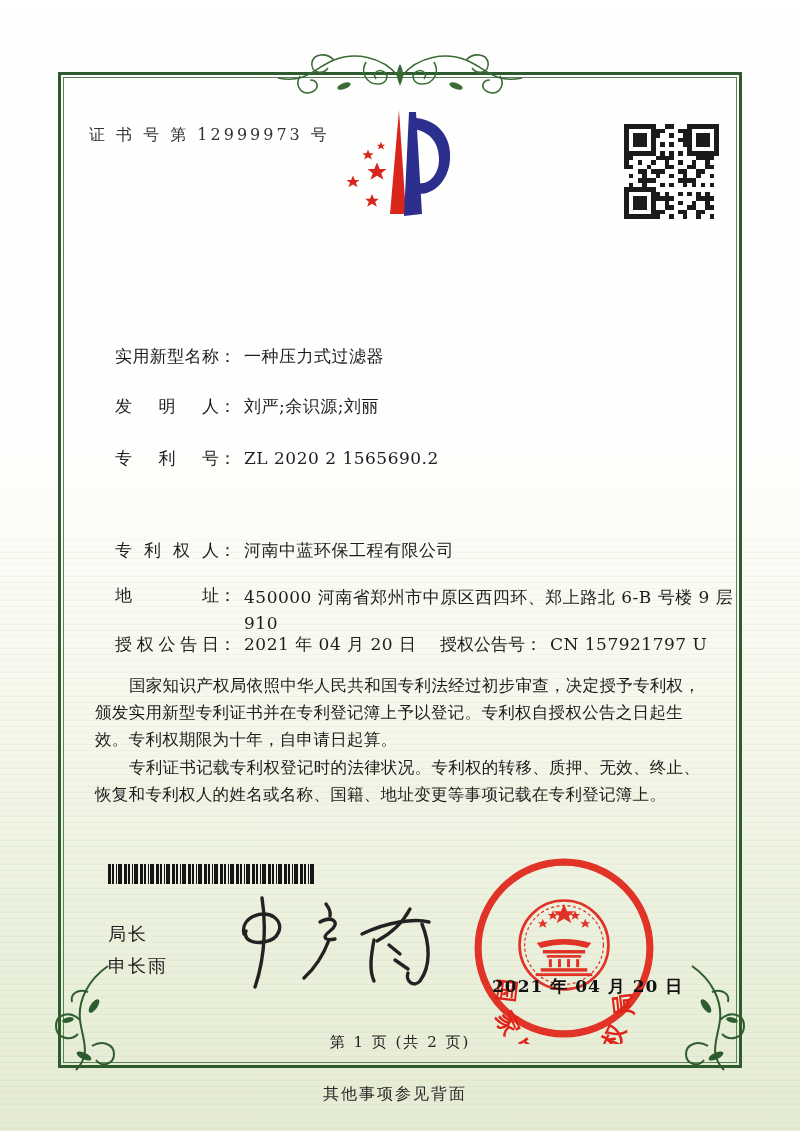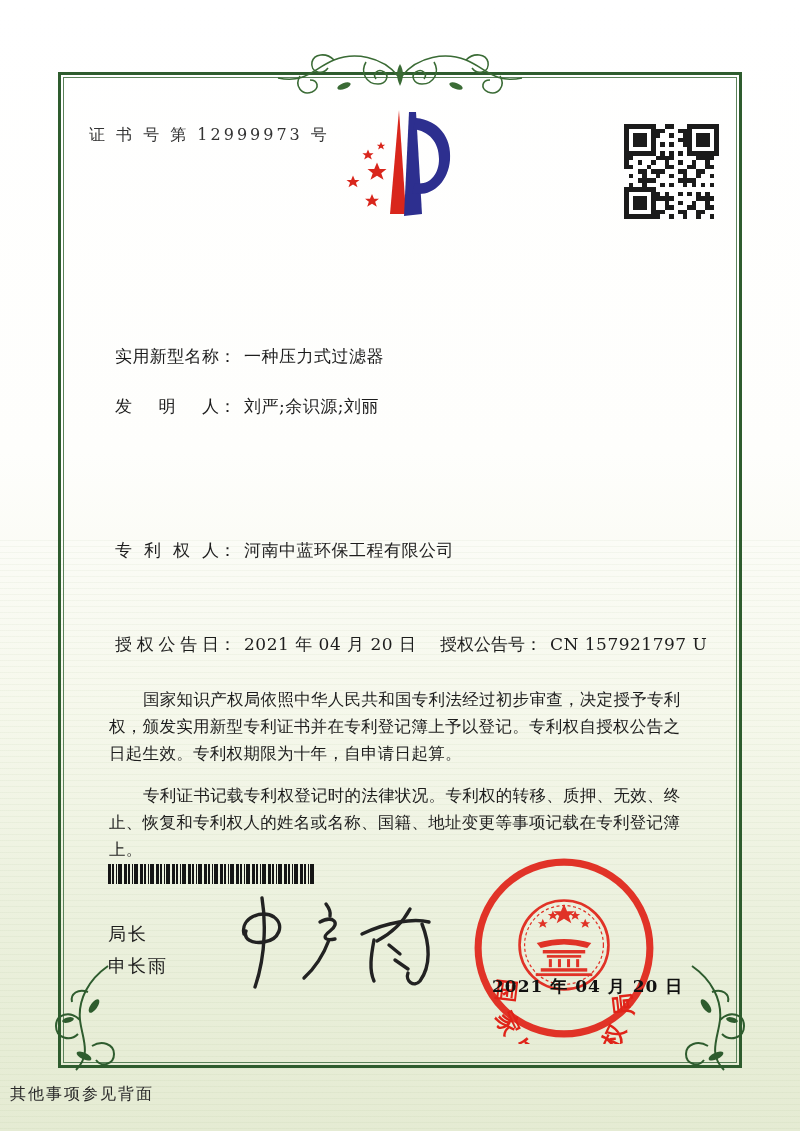--- a/index.html
+++ b/index.html
@@ -18,31 +18,31 @@
   .qr div{background:transparent;}
   .qr div.on{background:#1b1b1b;}
   .title{position:absolute;left:0;right:0;top:245px;text-align:center;font-size:42px;font-weight:700;
     letter-spacing:9px;color:#111;}
   .row{position:absolute;left:95px;font-size:17px;color:#1d1d1d;white-space:nowrap;margin-left:20px;}
   .lab{display:inline-block;width:104px;text-align:justify;text-align-last:justify;}
   .col{display:inline-block;margin-right:8px;}
   .val{letter-spacing:0.5px;}
   .addr-val{display:inline-block;width:505px;white-space:normal;vertical-align:top;line-height:1.55;}
   .paras{position:absolute;left:95px;top:672px;width:612px;font-size:16.5px;line-height:1.65;color:#1c1c1c;}
-  .paras p{margin:14px;text-indent:34px;letter-spacing:0.3px;}
+  .paras p{margin:0;text-indent:34px;letter-spacing:0.3px;}
   .barcode{position:absolute;left:108px;top:864px;height:20px;white-space:nowrap;font-size:0;}
   .barcode i{display:inline-block;height:100%;background:#151515;}
   .officer{position:absolute;left:108px;font-size:18px;color:#1c1c1c;letter-spacing:2px;}
   .sig{position:absolute;left:222px;top:882px;}
   .seal{position:absolute;left:468px;top:852px;z-index:2;}
   .seal-date{position:absolute;left:492px;top:975px;z-index:3;font-size:17px;font-weight:600;
     color:#111;letter-spacing:1px;}
   .page-no{position:absolute;left:58px;right:58px;top:1033px;text-align:center;font-size:15px;
     color:#222;letter-spacing:2px;}
-  .back-note{position:absolute;left:10px;right:20px;top:1084px;font-size:16px;
+  .back-note{position:absolute;left:10px;right:20px;top:1084px;text-align:center;font-size:16px;
     color:#2a2a2a;letter-spacing:2px;}
 </style>
 </head>
 <body>
 
 <div class="page">
 
   <div class="texture"></div>
 
   <div class="frame">
@@ -558,22 +558,28 @@
       <div></div>
     </div>
 
 
   <div class="row" style="top:345px">
     <span class="lab">实用新型名称</span><span class="col">：</span><span class="val">一种压力式过滤器</span>
   </div>
   <div class="row" style="top:395px">
     <span class="lab">发明人</span><span class="col">：</span><span class="val">刘严;余识源;刘丽</span>
   </div>
+  <div class="row" style="top:447px">
+    <span class="lab">专利号</span><span class="col">：</span><span class="val">ZL 2020 2 1565690.2</span>
+  </div>
   <div class="row" style="top:539px">
     <span class="lab">专利权人</span><span class="col">：</span><span class="val">河南中蓝环保工程有限公司</span>
+  </div>
+  <div class="row" style="top:584px">
+    <span class="lab">地址</span><span class="col">：</span><span class="val addr-val">450000 河南省郑州市中原区西四环、郑上路北 6-B 号楼 9 层 910</span>
   </div>
   <div class="row" style="top:633px">
     <span class="lab">授权公告日</span><span class="col">：</span><span class="val">2021 年 04 月 20 日</span>
   </div>
   <div class="row" style="top:633px;left:420px">
     <span>授权公告号</span><span class="col">：</span><span class="val">CN 157921797 U</span>
   </div>
 
   <div class="paras">
     <p>国家知识产权局依照中华人民共和国专利法经过初步审查，决定授予专利权，颁发实用新型专利证书并在专利登记簿上予以登记。专利权自授权公告之日起生效。专利权期限为十年，自申请日起算。</p>
@@ -626,15 +632,16 @@
         <rect x="89" y="106" width="3" height="8"></rect>
         <rect x="98" y="106" width="3" height="8"></rect>
         <rect x="107" y="106" width="3" height="8"></rect>
         <rect x="72" y="115" width="46" height="3.4"></rect>
         <rect x="67" y="120" width="56" height="2.8"></rect>
       </g>
     </g>
   </svg>
   <div class="seal-date">2021 年 04 月 20 日</div>
 
+  <div class="page-no">第 1 页 (共 2 页)</div>
   <div class="back-note">其他事项参见背面</div>
 
 </div>
 
 </body></html>

